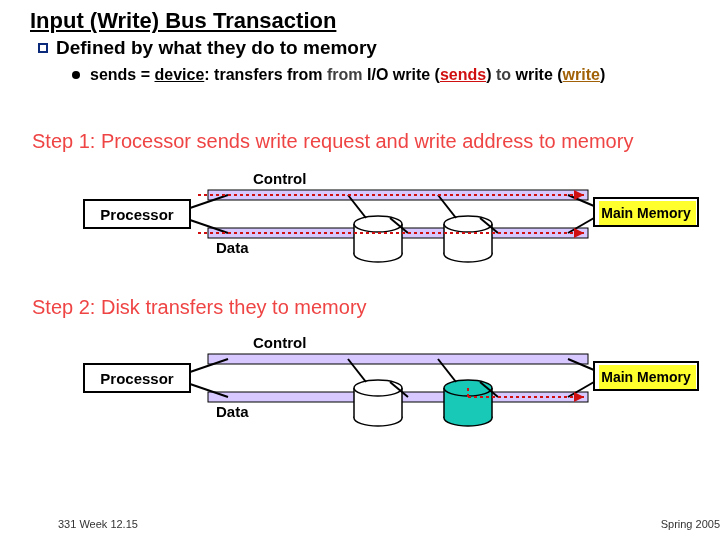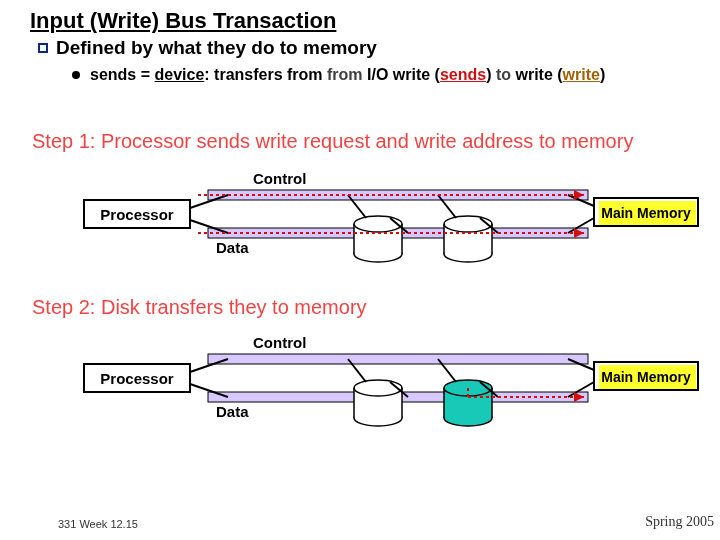--- a/index.html
+++ b/index.html
@@ -16,21 +16,21 @@
   .c-blue { color: #404040; }
   .c-red { color: #d01010; }
   .c-green { color: #a16207; }
   .step { font-size: 20px; font-weight: normal; color: #ef4444; }
   #step1 { position: absolute; left: 32px; top: 130px; }
   #step2 { position: absolute; left: 32px; top: 296px; }
   .diagram { position: absolute; left: 48px; width: 656px; height: 110px; }
   #diagram1 { top: 158px; }
   #diagram2 { top: 322px; }
   .footer-left { position: absolute; left: 18px; bottom: 10px; font-size: 11px; color: #333; margin-left: 40px; }
-  .footer-right { position: absolute; right: 6px; bottom: 10px; font-size: 14px; color: #333; font-family: Liberation Serif, serif; }
+  .footer-right { position: absolute; right: 0; bottom: 10px; font-size: 11px; color: #333; }
   svg text { font-family: Arial, Helvetica, sans-serif; }
 </style>
 </head>
 <body>
 
 <div class="title-wrap">
   <span class="title">Input (Write) Bus Transaction</span>
 </div>
 
 <div class="subheading-row">

